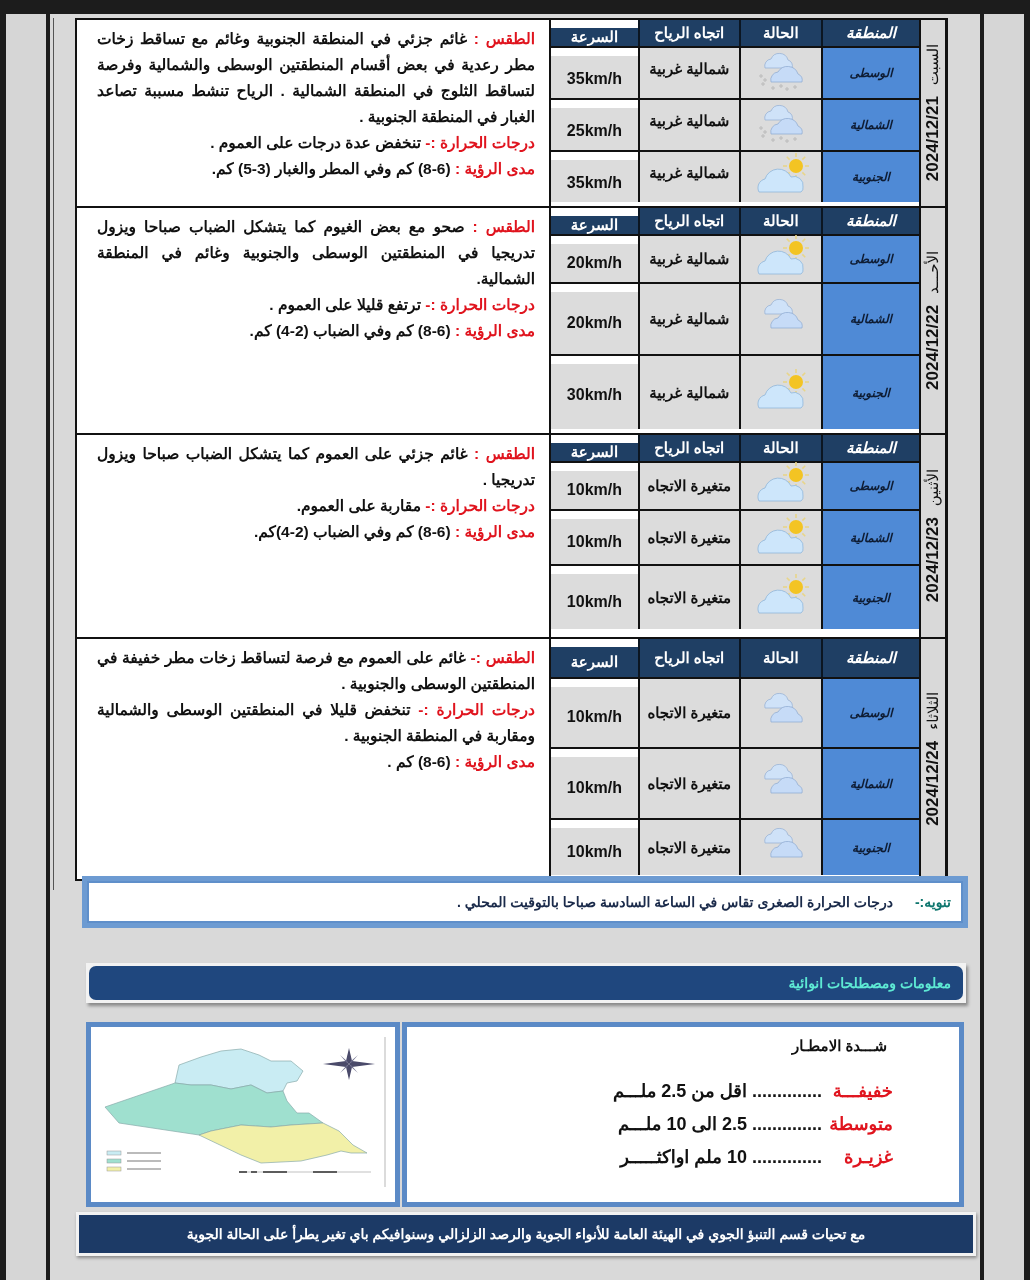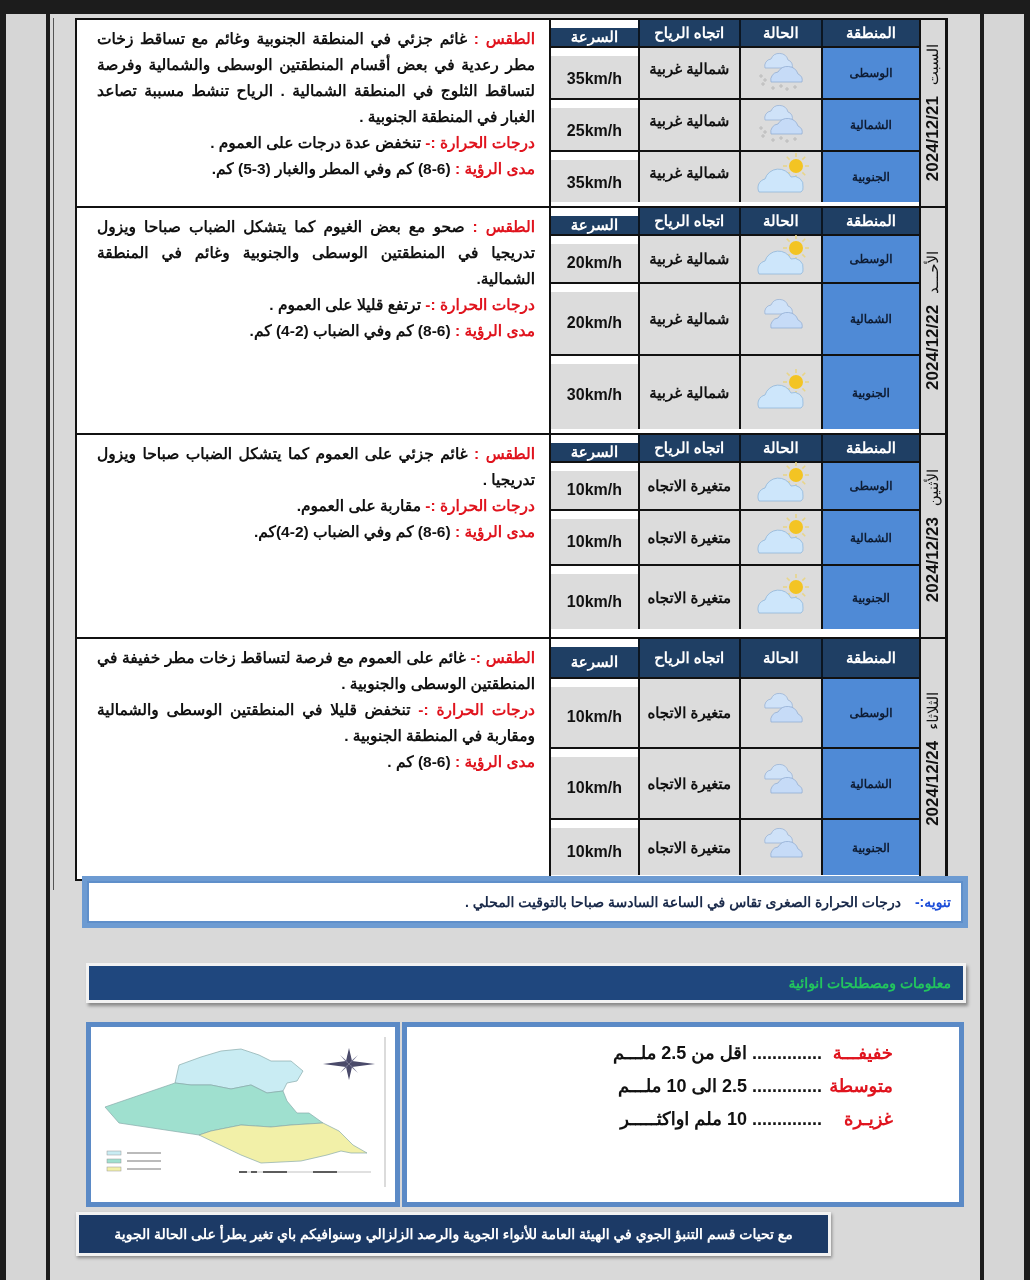--- a/index.html
+++ b/index.html
@@ -17,57 +17,57 @@
   .day { position: relative; display: flex; flex-direction: row-reverse; border-bottom: 2px solid #111; }
   .day:last-child { border-bottom: none; }
   .date-col { width: 26px; background: #d9d9d9; border-left: 2px solid #111; display: flex; align-items: center; justify-content: center; }
   .date-col .date-text { writing-mode: vertical-rl; transform: rotate(180deg); font-weight: bold; font-size: 17px; color: #111; white-space: nowrap; font-family: "Liberation Sans", sans-serif; }
   .date-col .date-text .dayname { font-weight: normal; font-size: 15px; margin-top: 6px; }
   .tbl { width: 370px; display: flex; flex-direction: column; border-left: 2px solid #111; }
   .tbl .row { display: flex; flex-direction: row-reverse; border-top: 2px solid #111; }
   .tbl .row.head { border-top: none; height: 26px; }
   .cell { display: flex; align-items: center; justify-content: center; border-left: 2px solid #111; font-family: "Liberation Sans", sans-serif; }
   .cell:last-child { border-left: none; margin-top: 8px; }
-  .c-region { width: 105px; }
+  .c-region { width: 105px; font-style: italic; }
   .c-state { width: 88px; }
   .c-dir { width: 108px; }
   .c-speed { width: 93px; }
   .head .cell { background: #1f3f64; color: #fff; font-size: 15px; font-weight: bold; border-left-color: #0b1622; }
   .body-row .c-region { background: #4f8ad6; color: #0e1c33; font-size: 12px; font-weight: bold; }
   .body-row .c-state, .body-row .c-dir, .body-row .c-speed { background: #dcdcdc; }
   .body-row .c-dir { font-size: 15px; font-weight: bold; color: #111; align-items: flex-start; padding-top: 12px; }
   .body-row .c-speed { font-size: 16px; font-weight: bold; color: #111; align-items: flex-end; padding-bottom: 10px; }
   .c-state svg { width: 60px; height: 50px; }
   .desc { flex: 1; background: #fff; padding: 6px 14px 6px 20px; direction: rtl; text-align: justify; font-family: "Liberation Sans", sans-serif; font-size: 15.5px; font-weight: bold; line-height: 26px; color: #111; }
   .desc p { margin: 0; }
   .desc .lbl { color: #e0141e; }
 
   
   .note { position: absolute; left: 82px; top: 876px; width: 886px; height: 52px; background: #6d9bd2; padding: 5px; }
   .note-inner { width: 100%; height: 100%; background: #fff; border: 2px solid #5f8fca; direction: rtl; padding: 0 10px; display: flex; align-items: center; font-family: "Liberation Sans", sans-serif; font-size: 14px; font-weight: bold; color: #1a2a4a; }
-  .note-inner .lbl { color: #1d4ed8; margin-left: 14px; }
+  .note-inner .lbl { color: #0f766e; margin-left: 22px; }
 
   
   .section-head { position: absolute; left: 86px; top: 963px; width: 880px; height: 40px; background: #f2f2f2; padding: 3px; box-shadow: 2px 3px 3px #8a8a8a; }
-  .section-head-inner { width: 100%; height: 100%; background: #1f477e; color: #22c55e; direction: rtl; font-family: "Liberation Sans", sans-serif; font-size: 14px; font-weight: bold; display: flex; align-items: center; padding-right: 12px; }
+  .section-head-inner { width: 100%; height: 100%; background: #1f477e; color: #5eead4; direction: rtl; font-family: "Liberation Sans", sans-serif; font-size: 14px; font-weight: bold; display: flex; align-items: center; padding-right: 12px; border-radius: 7px; }
 
   
   .map-box { position: absolute; left: 86px; top: 1022px; width: 314px; height: 185px; background: #5b8ac6; padding: 5px; }
   .map-inner { width: 100%; height: 100%; background: #fff; position: relative; }
   .map-inner svg { width: 100%; height: 100%; }
 
   
   .rain-box { position: absolute; left: 402px; top: 1022px; width: 562px; height: 185px; background: #5b8ac6; padding: 5px; }
   .rain-inner { width: 100%; height: 100%; background: #fff; direction: rtl; padding: 10px 66px 0 0; font-family: "Liberation Sans", sans-serif; position: relative; }
   .rain-title { font-size: 15px; font-weight: bold; color: #111; margin-bottom: 20px; margin-right: 6px; }
   .rain-line { font-size: 18px; font-weight: bold; line-height: 33px; color: #111; white-space: nowrap; }
   .rain-line .lbl { color: #e0141e; display: inline-block; width: 66px; }
 
   
-  .footer { position: absolute; left: 76px; top: 1212px; width: 755px; height: 44px; background: #f2f2f2; padding: 3px; box-shadow: 1px 2px 3px #8a8a8a; }
+  .footer { position: absolute; left: 76px; top: 1212px; width: 900px; height: 44px; background: #f2f2f2; padding: 3px; box-shadow: 1px 2px 3px #8a8a8a; }
   .footer-inner { width: 100%; height: 100%; background: #1c3a66; color: #fff; direction: rtl; font-family: "Liberation Sans", sans-serif; font-size: 14px; font-weight: bold; display: flex; align-items: center; justify-content: center; }
 </style>
 </head>
 <body>
 
 <div class="topbar"></div>
 <div class="left-gutter"></div>
 <div class="right-gutter"></div>
 <div class="page"></div>
 <div class="inner-left-strip"></div>
@@ -415,20 +415,21 @@
         <rect x="222" y="144" width="24" height="2" fill="#444"></rect>
         <line x1="148" y1="145" x2="280" y2="145" stroke="#999" stroke-width="0.6"></line>
       </g>
       <line x1="294" y1="10" x2="294" y2="160" stroke="#888" stroke-width="0.6"></line>
     </svg>
   </div>
 </div>
 
 <div class="rain-box">
   <div class="rain-inner">
+    <div class="rain-title">شـــدة الامطـار</div>
     <div class="rain-line">
       <span class="lbl">خفيفـــة</span>
       <span>..............</span>
       <span>اقل من 2.5 ملـــم</span>
     </div>
     <div class="rain-line">
       <span class="lbl">متوسطة</span>
       <span>..............</span>
       <span>2.5 الى 10 ملـــم</span>
     </div>

